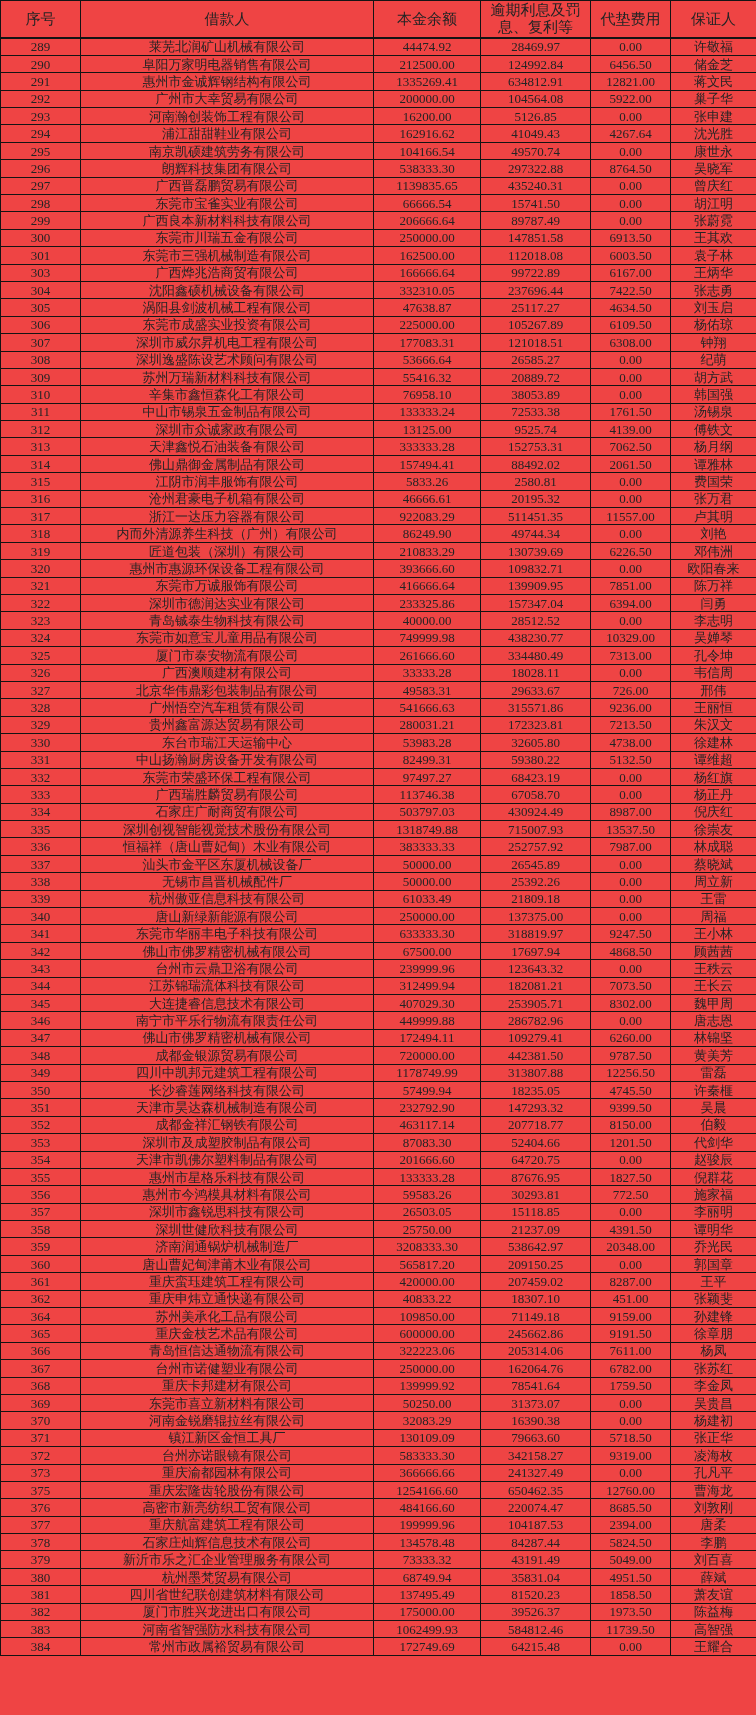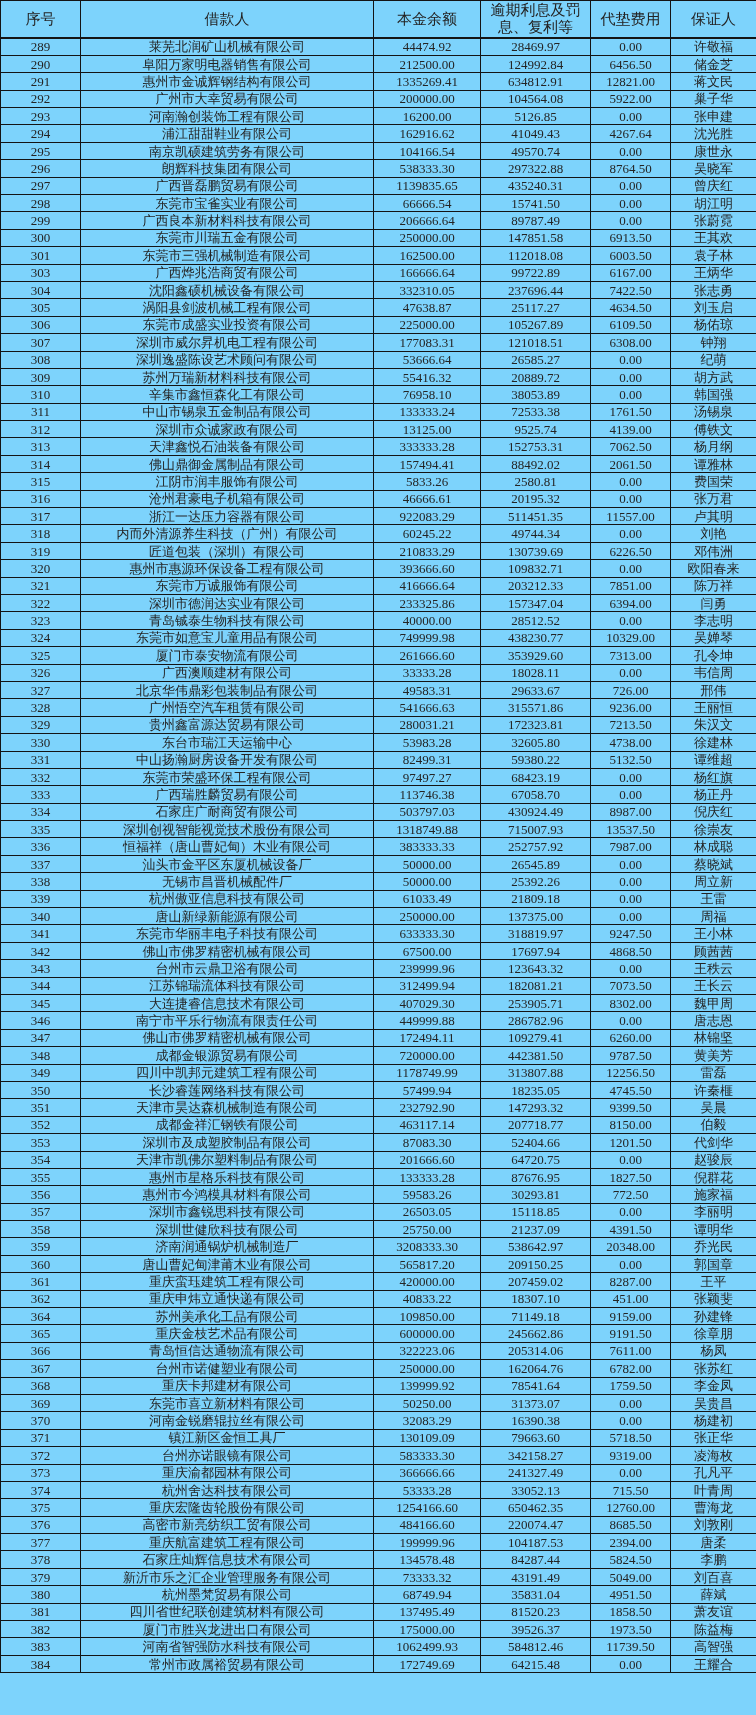--- a/index.html
+++ b/index.html
@@ -1,16 +1,16 @@
 <!DOCTYPE html>
 <html><head>
 <meta charset="utf-8">
 <style>
   html,body{margin:0;padding:0;background:#ffffff;}
-  .page{width:756px;height:1715px;background:#7dd3fc;overflow:hidden;}
+  .page{width:756px;height:1715px;background:#ef4444;overflow:hidden;}
   table.loan-table{
     border-collapse:collapse;table-layout:fixed;width:756px;
     font-family:"Liberation Serif","DejaVu Serif",serif;
     color:#242424;
   }
   .loan-table th,.loan-table td{
     border:1px solid #141414;
     text-align:center;vertical-align:middle;
     padding:0 1px;overflow:hidden;
   }
@@ -267,21 +267,21 @@
           <td class="c-index">317</td>
           <td class="c-borrower">浙江一达压力容器有限公司</td>
           <td class="c-principal">922083.29</td>
           <td class="c-interest">511451.35</td>
           <td class="c-advance">11557.00</td>
           <td class="c-guarantor">卢其明</td>
         </tr>
         <tr>
           <td class="c-index">318</td>
           <td class="c-borrower">内而外清源养生科技（广州）有限公司</td>
-          <td class="c-principal">60245.22</td>
+          <td class="c-principal">86249.90</td>
           <td class="c-interest">49744.34</td>
           <td class="c-advance">0.00</td>
           <td class="c-guarantor">刘艳</td>
         </tr>
         <tr>
           <td class="c-index">319</td>
           <td class="c-borrower">匠道包装（深圳）有限公司</td>
           <td class="c-principal">210833.29</td>
           <td class="c-interest">130739.69</td>
           <td class="c-advance">6226.50</td>
@@ -292,21 +292,21 @@
           <td class="c-borrower">惠州市惠源环保设备工程有限公司</td>
           <td class="c-principal">393666.60</td>
           <td class="c-interest">109832.71</td>
           <td class="c-advance">0.00</td>
           <td class="c-guarantor">欧阳春来</td>
         </tr>
         <tr>
           <td class="c-index">321</td>
           <td class="c-borrower">东莞市万诚服饰有限公司</td>
           <td class="c-principal">416666.64</td>
-          <td class="c-interest">203212.33</td>
+          <td class="c-interest">139909.95</td>
           <td class="c-advance">7851.00</td>
           <td class="c-guarantor">陈万祥</td>
         </tr>
         <tr>
           <td class="c-index">322</td>
           <td class="c-borrower">深圳市德润达实业有限公司</td>
           <td class="c-principal">233325.86</td>
           <td class="c-interest">157347.04</td>
           <td class="c-advance">6394.00</td>
           <td class="c-guarantor">闫勇</td>
@@ -324,21 +324,21 @@
           <td class="c-borrower">东莞市如意宝儿童用品有限公司</td>
           <td class="c-principal">749999.98</td>
           <td class="c-interest">438230.77</td>
           <td class="c-advance">10329.00</td>
           <td class="c-guarantor">吴婵琴</td>
         </tr>
         <tr>
           <td class="c-index">325</td>
           <td class="c-borrower">厦门市泰安物流有限公司</td>
           <td class="c-principal">261666.60</td>
-          <td class="c-interest">353929.60</td>
+          <td class="c-interest">334480.49</td>
           <td class="c-advance">7313.00</td>
           <td class="c-guarantor">孔令坤</td>
         </tr>
         <tr>
           <td class="c-index">326</td>
           <td class="c-borrower">广西澳顺建材有限公司</td>
           <td class="c-principal">33333.28</td>
           <td class="c-interest">18028.11</td>
           <td class="c-advance">0.00</td>
           <td class="c-guarantor">韦信周</td>
@@ -705,28 +705,20 @@
         </tr>
         <tr>
           <td class="c-index">373</td>
           <td class="c-borrower">重庆渝都园林有限公司</td>
           <td class="c-principal">366666.66</td>
           <td class="c-interest">241327.49</td>
           <td class="c-advance">0.00</td>
           <td class="c-guarantor">孔凡平</td>
         </tr>
         <tr>
-          <td class="c-index">374</td>
-          <td class="c-borrower">杭州舍达科技有限公司</td>
-          <td class="c-principal">53333.28</td>
-          <td class="c-interest">33052.13</td>
-          <td class="c-advance">715.50</td>
-          <td class="c-guarantor">叶青周</td>
-        </tr>
-        <tr>
           <td class="c-index">375</td>
           <td class="c-borrower">重庆宏隆齿轮股份有限公司</td>
           <td class="c-principal">1254166.60</td>
           <td class="c-interest">650462.35</td>
           <td class="c-advance">12760.00</td>
           <td class="c-guarantor">曹海龙</td>
         </tr>
         <tr>
           <td class="c-index">376</td>
           <td class="c-borrower">高密市新亮纺织工贸有限公司</td>

